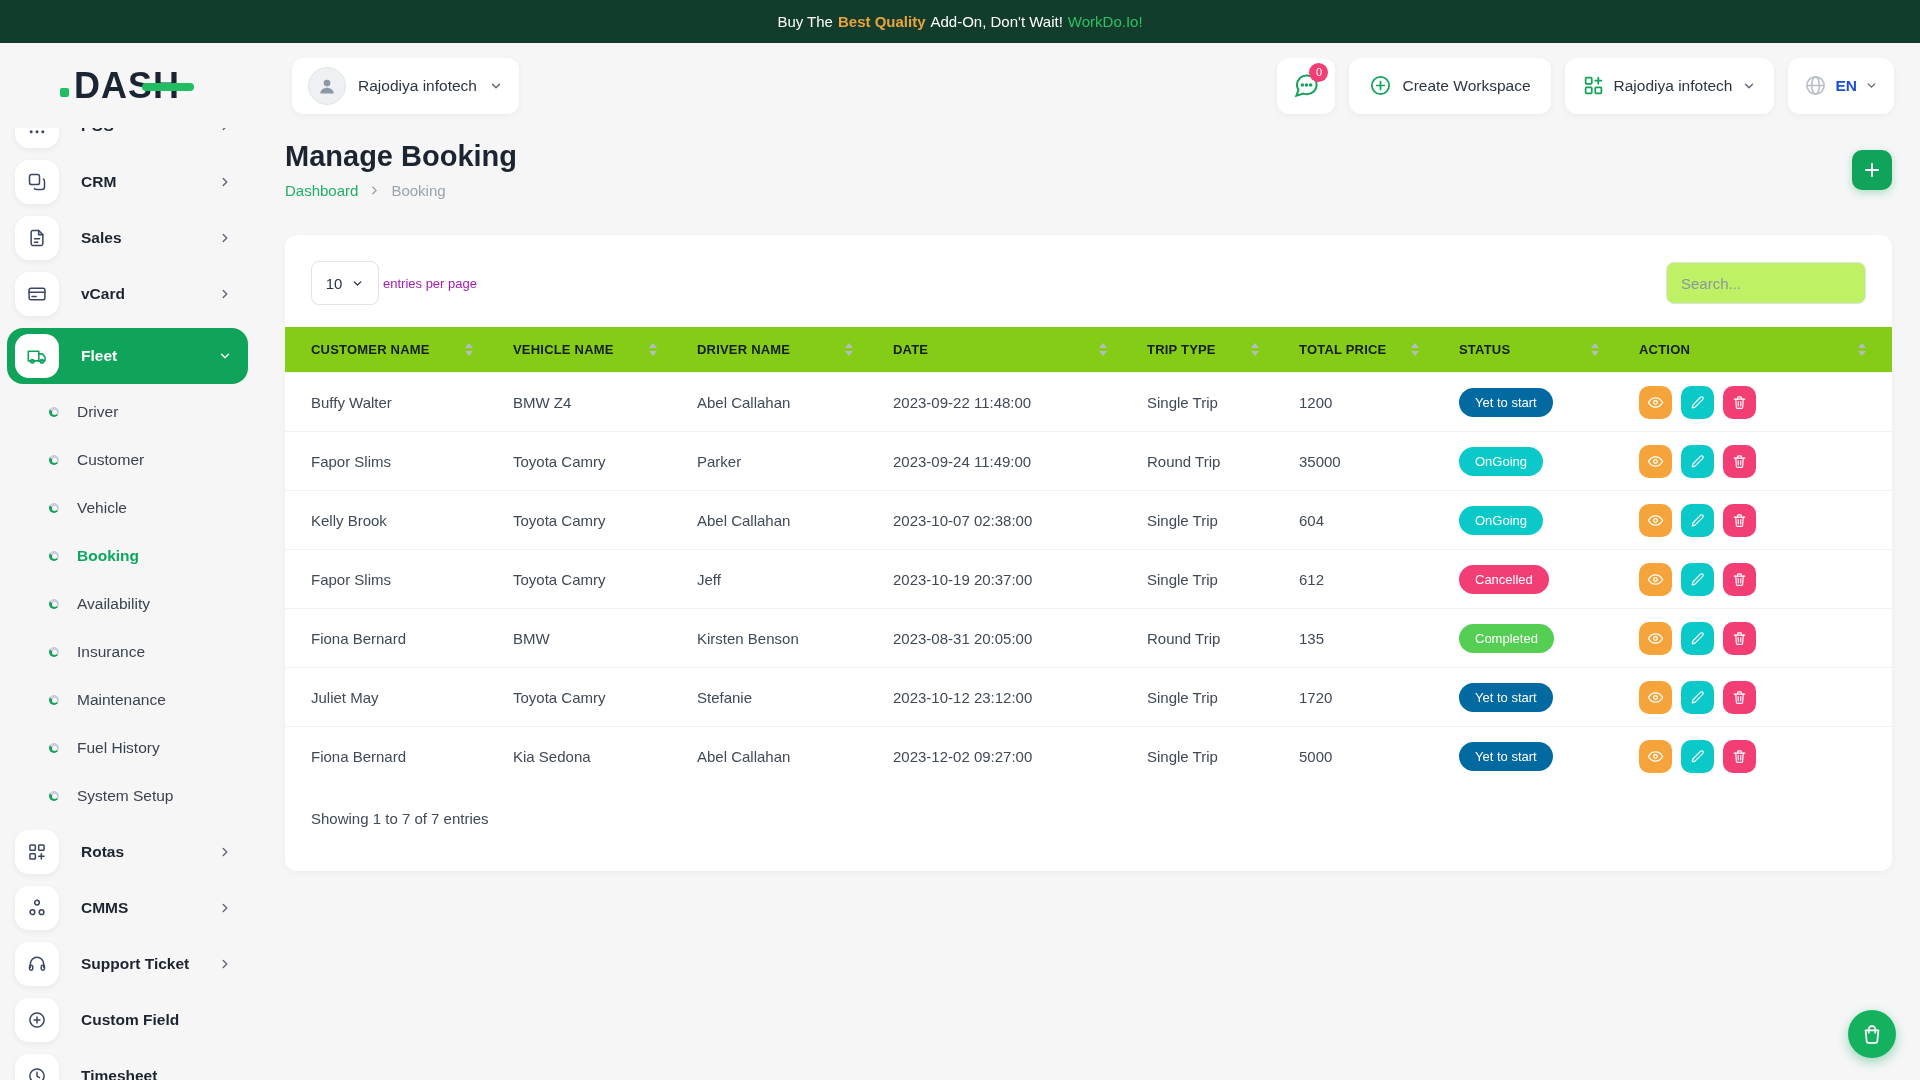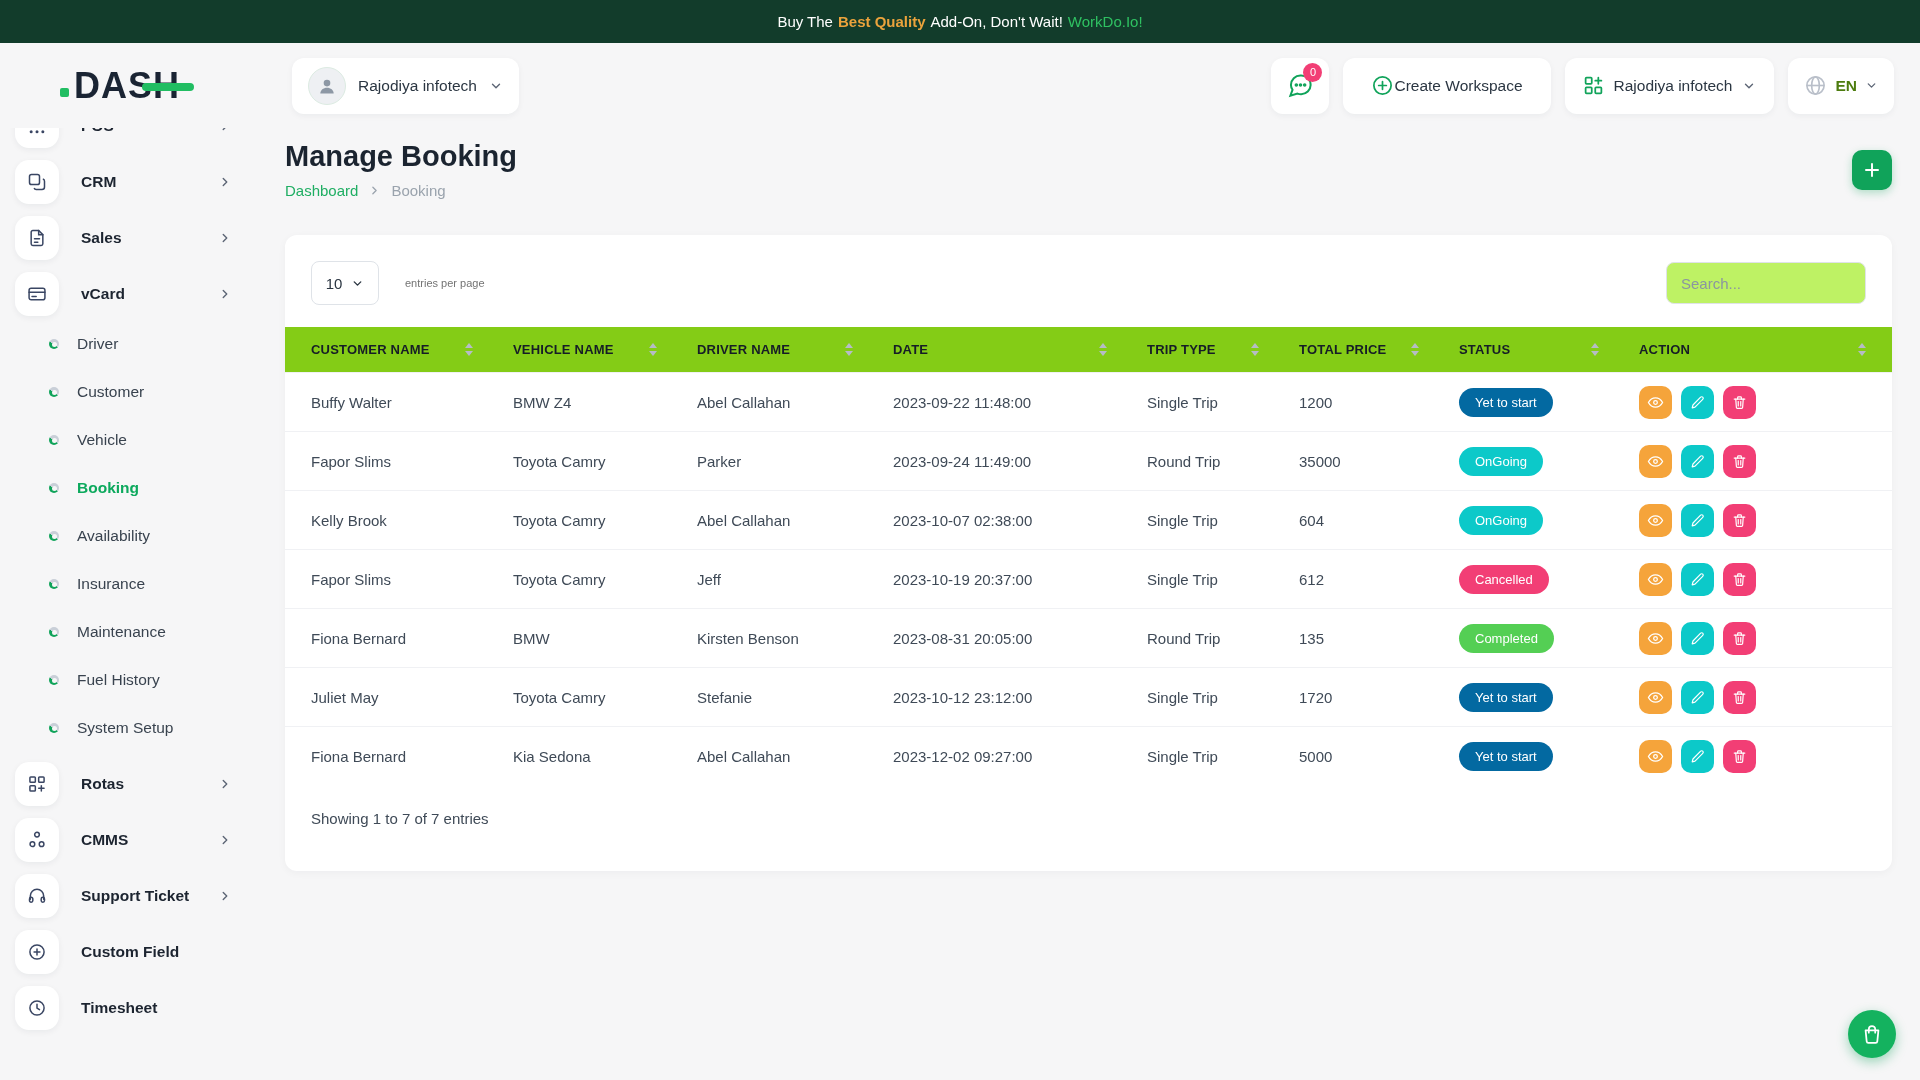--- a/index.html
+++ b/index.html
@@ -39,24 +39,24 @@
     display:flex; align-items:center; justify-content:center;
   }
   .hdr-label { font-size:15.5px; color:#2b3642; font-weight:500; }
   .header-right { margin-left:auto; display:flex; align-items:center; gap:14px; }
   .chat-card { width:58px; justify-content:center; position:relative; cursor:pointer; }
   .chat-badge {
     position:absolute; top:5px; right:7px; min-width:19px; height:19px;
     background:#f23e75; color:#fff; border-radius:50%;
     font-size:11px; display:flex; align-items:center; justify-content:center;
   }
-  .create-ws { padding:0 28px; cursor:pointer;justify-content:center; }
+  .create-ws { padding:0 20px; gap:10px; cursor:pointer;justify-content:center; }
   .company-card { padding:0 18px; gap:10px; cursor:pointer; }
   .lang-card { padding:0 16px; gap:8px; cursor:pointer; }
-  .lang-card .hdr-label { color:#4d7c0f; font-weight:700; }
+  .lang-card .hdr-label { color:#1d4ed8; font-weight:700; }
   
   .layout { display:flex; height:952px; }
   .sidebar { width:255px; padding:0 15px; overflow:hidden; flex:none; }
   .nav-item { display:flex; align-items:center; height:44px; margin-bottom:12px; cursor:pointer;text-align:center; }
   .nav-item.cropped { margin-top:-24px; }
   .nav-tile {
     width:44px; height:44px; border-radius:14px; background:#fff;
     display:flex; align-items:center; justify-content:center;
     box-shadow:0 2px 6px rgba(25,35,50,.06); color:#3a4663; flex:none;
   }
@@ -91,21 +91,21 @@
   .card {
     margin-top:36px; background:#fff; border-radius:12px;
     box-shadow:0 2px 8px rgba(20,30,50,.04); padding-bottom:16px;
   }
   .controls { display:flex; align-items:center; padding:26px 26px 0; }
   .select-box {
     width:68px; height:44px; border:1px solid #dfe3e8; border-radius:8px;
     display:flex; align-items:center; justify-content:center; gap:9px;
     font-size:15px; color:#2b3642; cursor:pointer; background:#fff;
   }
-  .entries-label { margin-left:26px; font-size:11px; color:#737373; }
+  .entries-label { margin-left:4px; font-size:13px; color:#a21caf; }
   .search-input {
     margin-left:auto; width:200px; height:42px; border:1px solid #dfe3e8;
     border-radius:8px; padding:0 14px; font-size:15px; color:#2b3642;
     font-family:"Liberation Sans", sans-serif; outline:none; background:#bef264;
   }
   .search-input::placeholder { color:#8b95a1; }
   table { width:100%; border-collapse:collapse; margin-top:22px; }
   thead th { background:#84cc16; padding:15px 10px; text-align:left; }
   th .th-inner { display:flex; align-items:center; font-size:13px; font-weight:700; color:#161d27; letter-spacing:.2px; }
   th:first-child { padding-left:26px; }
@@ -285,20 +285,36 @@
           </svg>
       </span>
       <span class="nav-label">vCard</span>
       <span class="nav-chevron">
           <svg width="14" height="14" viewBox="0 0 24 24" fill="none" stroke="currentColor" stroke-width="2.4" stroke-linecap="round" stroke-linejoin="round">
             <polyline points="9 6 15 12 9 18"></polyline>
           </svg>
         </span>
     </div>
 
+    <div class="nav-item active">
+      <span class="nav-tile">
+        <svg width="21" height="21" viewBox="0 0 24 24" fill="none" stroke="currentColor" stroke-width="1.8" stroke-linecap="round" stroke-linejoin="round">
+            <path d="M1.5 6h12v11h-12z"></path>
+            <path d="M13.5 9h4l3 3.5V17h-7"></path>
+            <circle cx="6" cy="17.5" r="2"></circle>
+            <circle cx="17" cy="17.5" r="2"></circle>
+          </svg>
+      </span>
+      <span class="nav-label">Fleet</span>
+      <span class="nav-chevron">
+          <svg width="14" height="14" viewBox="0 0 24 24" fill="none" stroke="currentColor" stroke-width="2.4" stroke-linecap="round" stroke-linejoin="round">
+            <polyline points="6 9 12 15 18 9"></polyline>
+          </svg>
+        </span>
+    </div>
 
     <div class="submenu">
       <div class="sub-item">
         <span class="bullet"></span>
         <span class="sub-label">Driver</span>
       </div>
       <div class="sub-item">
         <span class="bullet"></span>
         <span class="sub-label">Customer</span>
       </div>

